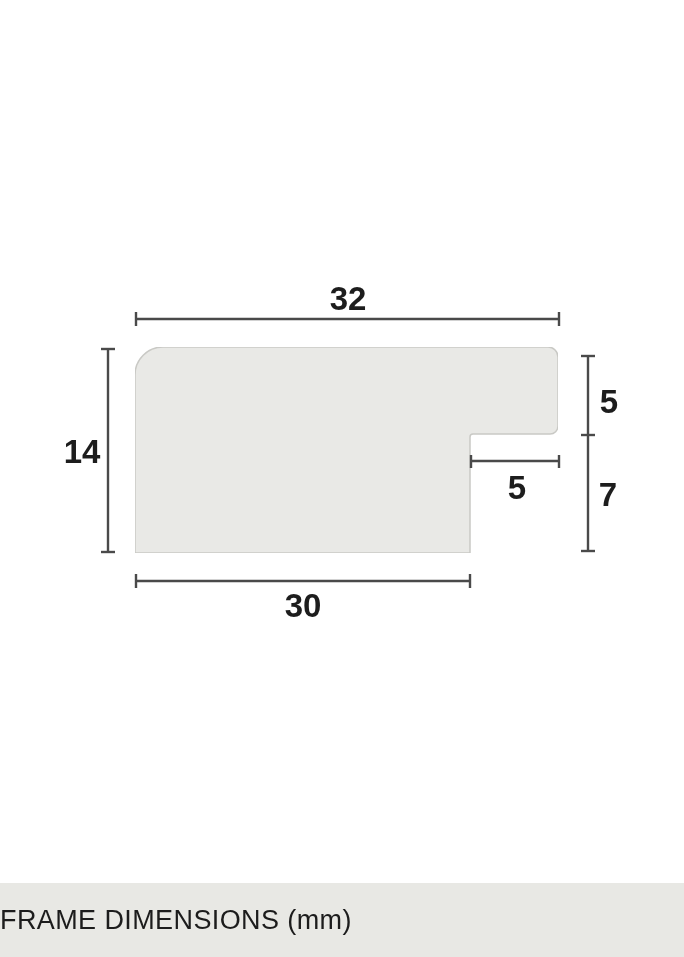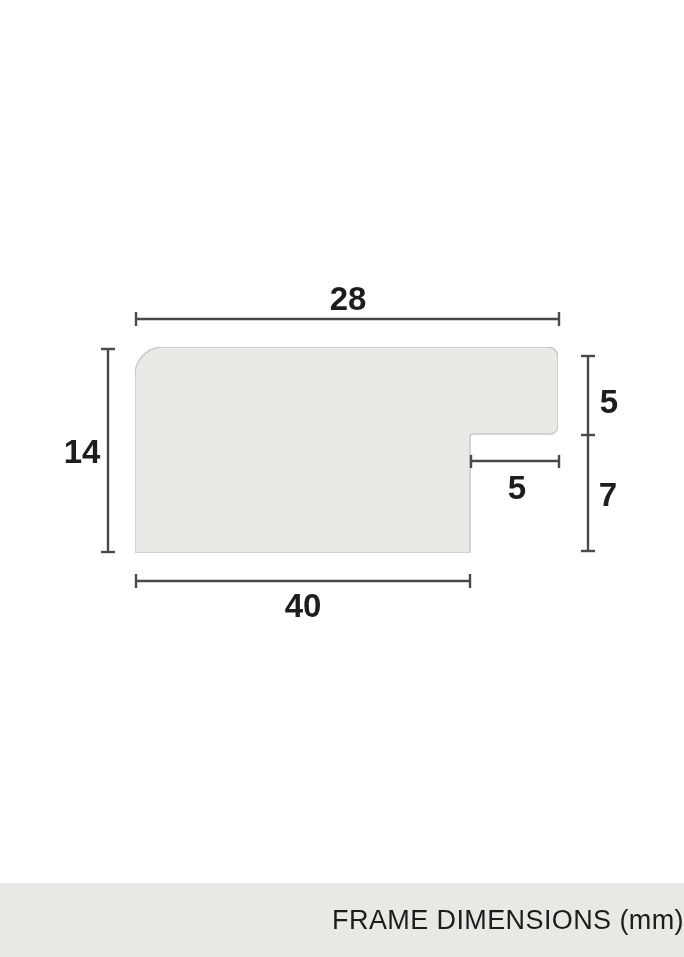--- a/index.html
+++ b/index.html
@@ -59,21 +59,21 @@
 
   .caption-band {
     position: absolute;
     left: 0;
     top: 883px;
     width: 684px;
     height: 74px;
     background: #e8e8e4;
     display: flex;
     align-items: center;
-    justify-content: flex-end;
+    justify-content: flex-start;
   }
 
   .caption-text {
     font-size: 27px;
     font-weight: 500;
     color: #1c1c1c;
     letter-spacing: 0.4px;
     white-space: nowrap;
   }
 </style>
@@ -126,30 +126,30 @@
         <line x1="559" y1="455" x2="559" y2="468"></line>
       </g>
 
       <g stroke="#4a4a4a" stroke-width="2.4" stroke-linecap="butt">
         <line x1="136" y1="581" x2="470" y2="581"></line>
         <line x1="136" y1="574" x2="136" y2="588"></line>
         <line x1="470" y1="574" x2="470" y2="588"></line>
       </g>
     </svg>
 
-    <div class="dim-label label-25">28</div>
+    <div class="dim-label label-25">32</div>
 
     <div class="dim-label label-12">14</div>
 
     <div class="dim-label label-5-right">5</div>
 
     <div class="dim-label label-7">7</div>
 
     <div class="dim-label label-5-rabbet">5</div>
 
-    <div class="dim-label label-20">40</div>
+    <div class="dim-label label-20">30</div>
   </div>
 
   <div class="caption-band">
     <div class="caption-text">FRAME DIMENSIONS (mm)</div>
   </div>
 
 </div>
 
 </body></html>

